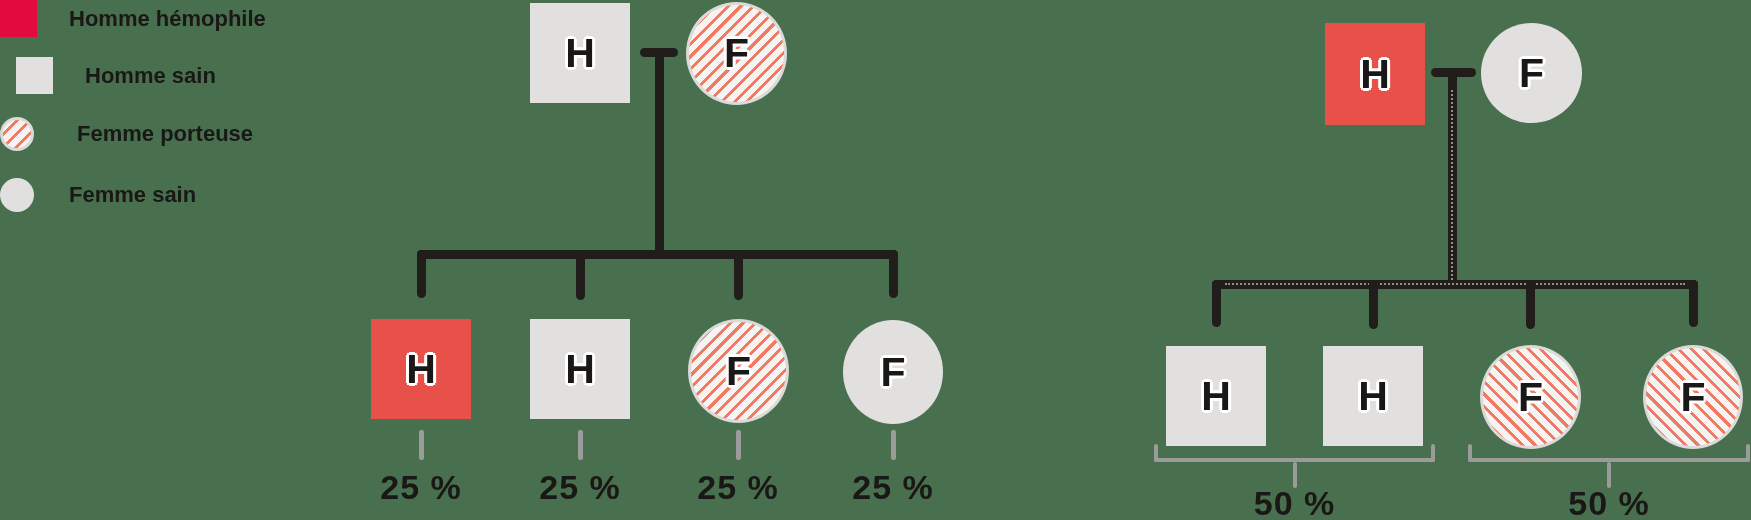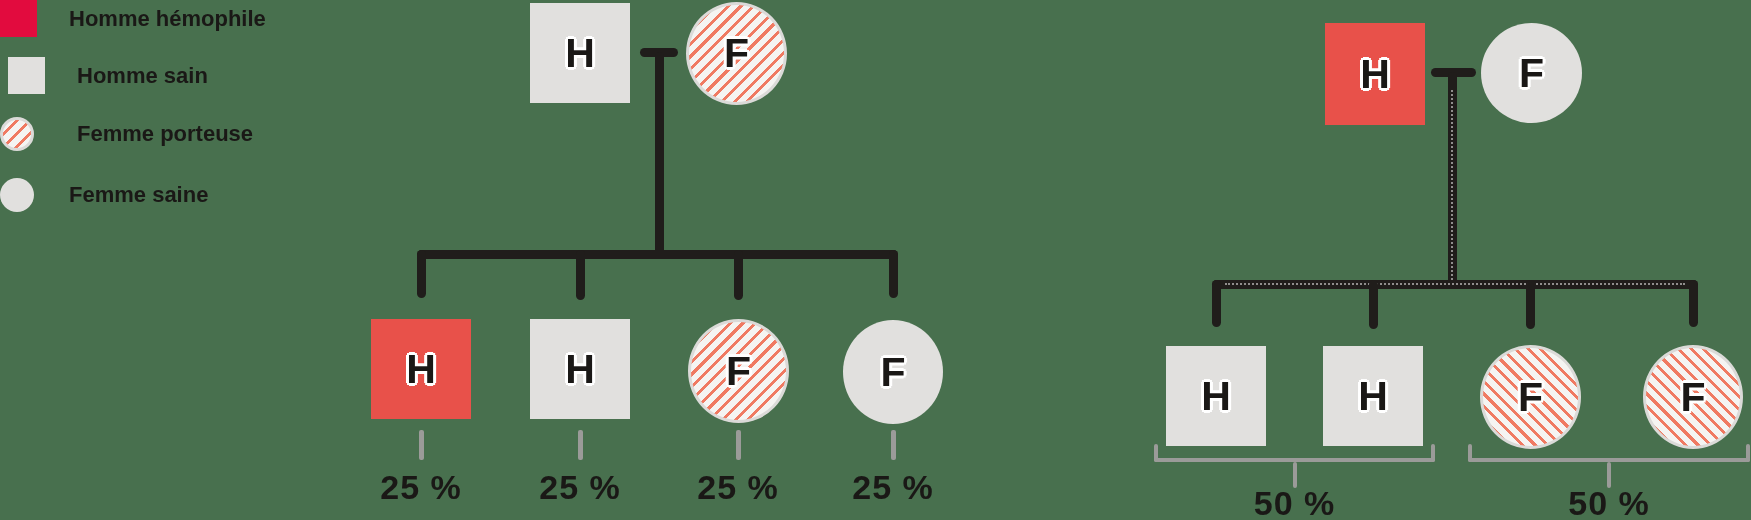--- a/index.html
+++ b/index.html
@@ -52,33 +52,33 @@
 </head>
 <body>
 
 <div id="canvas">
 
   <div>
     <div class="legend-item" style="left:0;top:0;">
       <div class="legend-icon sq-red" style="width:37px;height:37px;background:var(--legend-red,#e20b3e);"></div>
       <div class="legend-label" style="margin-left:32px;">Homme hémophile</div>
     </div>
-    <div class="legend-item" style="left:8px;top:57px;">
+    <div class="legend-item" style="left:16px;top:57px;">
       <div class="legend-icon sq-gray" style="width:37px;height:37px;"></div>
       <div class="legend-label" style="margin-left:32px;">Homme sain</div>
     </div>
     <div class="legend-item" style="left:0;top:117px;">
       <div class="legend-icon circ hatch-up" style="width:34px;height:34px;"></div>
       <div class="legend-icon" style="width:3px;"></div>
       <div class="legend-label" style="margin-left:40px;">Femme porteuse</div>
     </div>
     <div class="legend-item" style="left:0;top:178px;">
       <div class="legend-icon circ circ-gray" style="width:34px;height:34px;"></div>
       <div class="legend-icon" style="width:3px;"></div>
-      <div class="legend-label" style="margin-left:32px;">Femme saine</div>
+      <div class="legend-label" style="margin-left:32px;">Femme sain</div>
     </div>
   </div>
 
   <div>
 
     <div class="shape sq-gray" style="left:530px;top:3px;width:100px;height:100px;">
       <span class="glyph">H</span>
     </div>
     <div class="shape circ hatch-up" style="left:686px;top:2px;width:101px;height:103px;">
       <span class="glyph">F</span>

